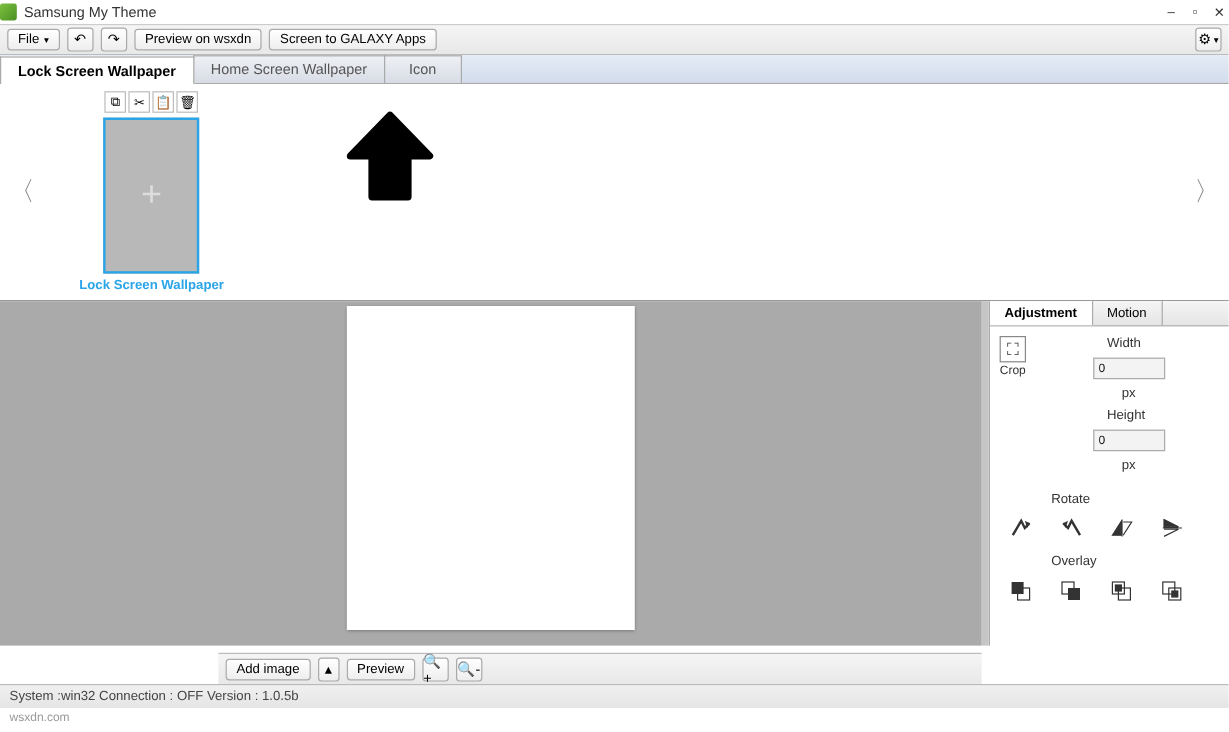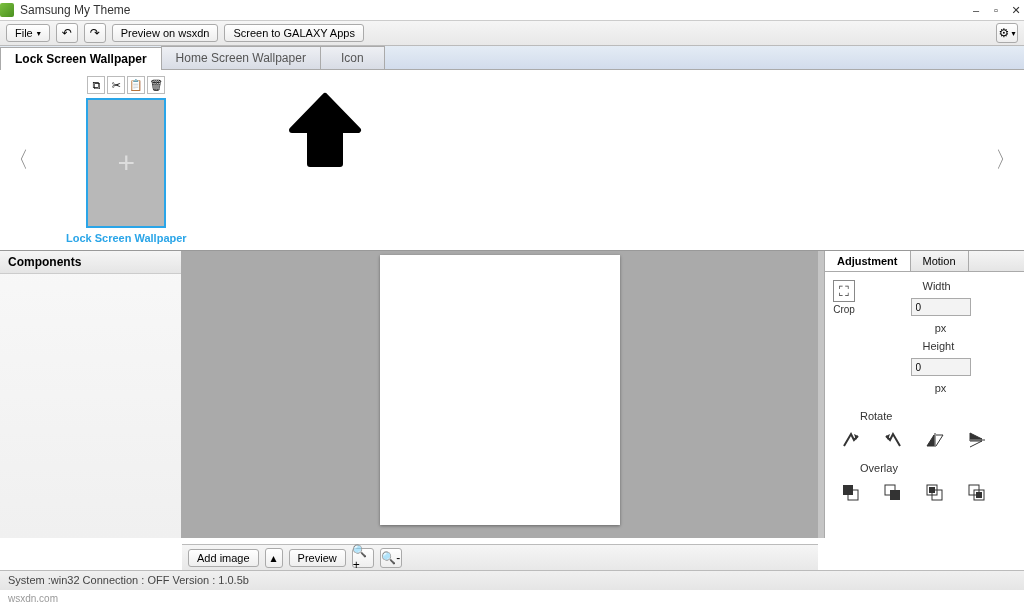--- a/index.html
+++ b/index.html
@@ -33,21 +33,21 @@
 .drag-handle { width:6px; background:#c5c5c5; cursor:col-resize; }
 .props-panel { width:200px; background:#fff; border-left:1px solid #aaa; display:flex; flex-direction:column; }
 .prop-tabs { display:flex; background:linear-gradient(#f5f5f5,#e5e5e5); border-bottom:1px solid #aaa; }
 .prop-tab { padding:4px 12px; font-size:11px; border-right:1px solid #aaa; cursor:pointer; }
 .prop-tab.active { font-weight:bold; background:#fff; }
 .prop-body { padding:8px; font-size:11px; color:#333; }
 .crop-row { display:flex; align-items:center; gap:6px; margin-bottom:6px;flex-direction:column; }
 .crop-label-col { display:flex; flex-direction:column; align-items:center; font-size:10px; gap:2px; }
 .crop-icon { width:22px; height:22px; border:1px solid #888; display:flex; align-items:center; justify-content:center; font-size:14px; }
 .dim-input { width:60px; height:18px; border:1px solid #aaa; background:#f3f3f3; padding:0 4px; font-size:10px; }
-.section-title { font-size:11px; margin:10px 0 6px;padding-left:27px; }
+.section-title { font-size:11px; margin:10px 16px 6px;padding-left:27px; }
 .icon-row { display:flex; gap:14px; padding:0 4px; }
 .tool-icon { width:28px; height:24px; display:flex; align-items:center; justify-content:center; cursor:pointer; }
 .bottom-buttons { height:26px; background:linear-gradient(#f5f5f5,#e8e8e8); border-top:1px solid #bbb; display:flex; align-items:center; padding:0 6px; gap:6px; position:absolute; left:182px; bottom:40px; right:206px; }
 .statusbar { position:absolute; left:0; bottom:20px; right:0; height:20px; background:linear-gradient(#f0f0f0,#e5e5e5); border-top:1px solid #bbb; font-size:11px; color:#444; padding:3px 8px; }
 .footer { position:absolute; left:0; bottom:0; right:0; height:20px; background:#fff; font-size:10px; color:#999; text-align:left; padding:3px 8px; }
 svg { display:block; }
 </style>
 </head>
 <body>
 
@@ -92,23 +92,20 @@
   </div>
   <div class="big-arrow">
     <svg width="90" height="80" viewBox="0 0 90 80">
         <path d="M45 6 L78 40 L60 40 L60 74 L30 74 L30 40 L12 40 Z" fill="#000" stroke="#000" stroke-linejoin="round" stroke-width="6"></path>
       </svg>
   </div>
   <div class="nav-arrow" style="margin-left:auto">〉</div>
 </div>
 
 <div class="lower">
-  <div class="components-panel">
-    <div class="panel-header">Components</div>
-  </div>
 
   <div class="canvas-col">
     <div class="canvas"></div>
   </div>
 
   <div class="drag-handle"></div>
 
   <div class="props-panel">
     <div class="prop-tabs">
       <div class="prop-tab active">Adjustment</div>

